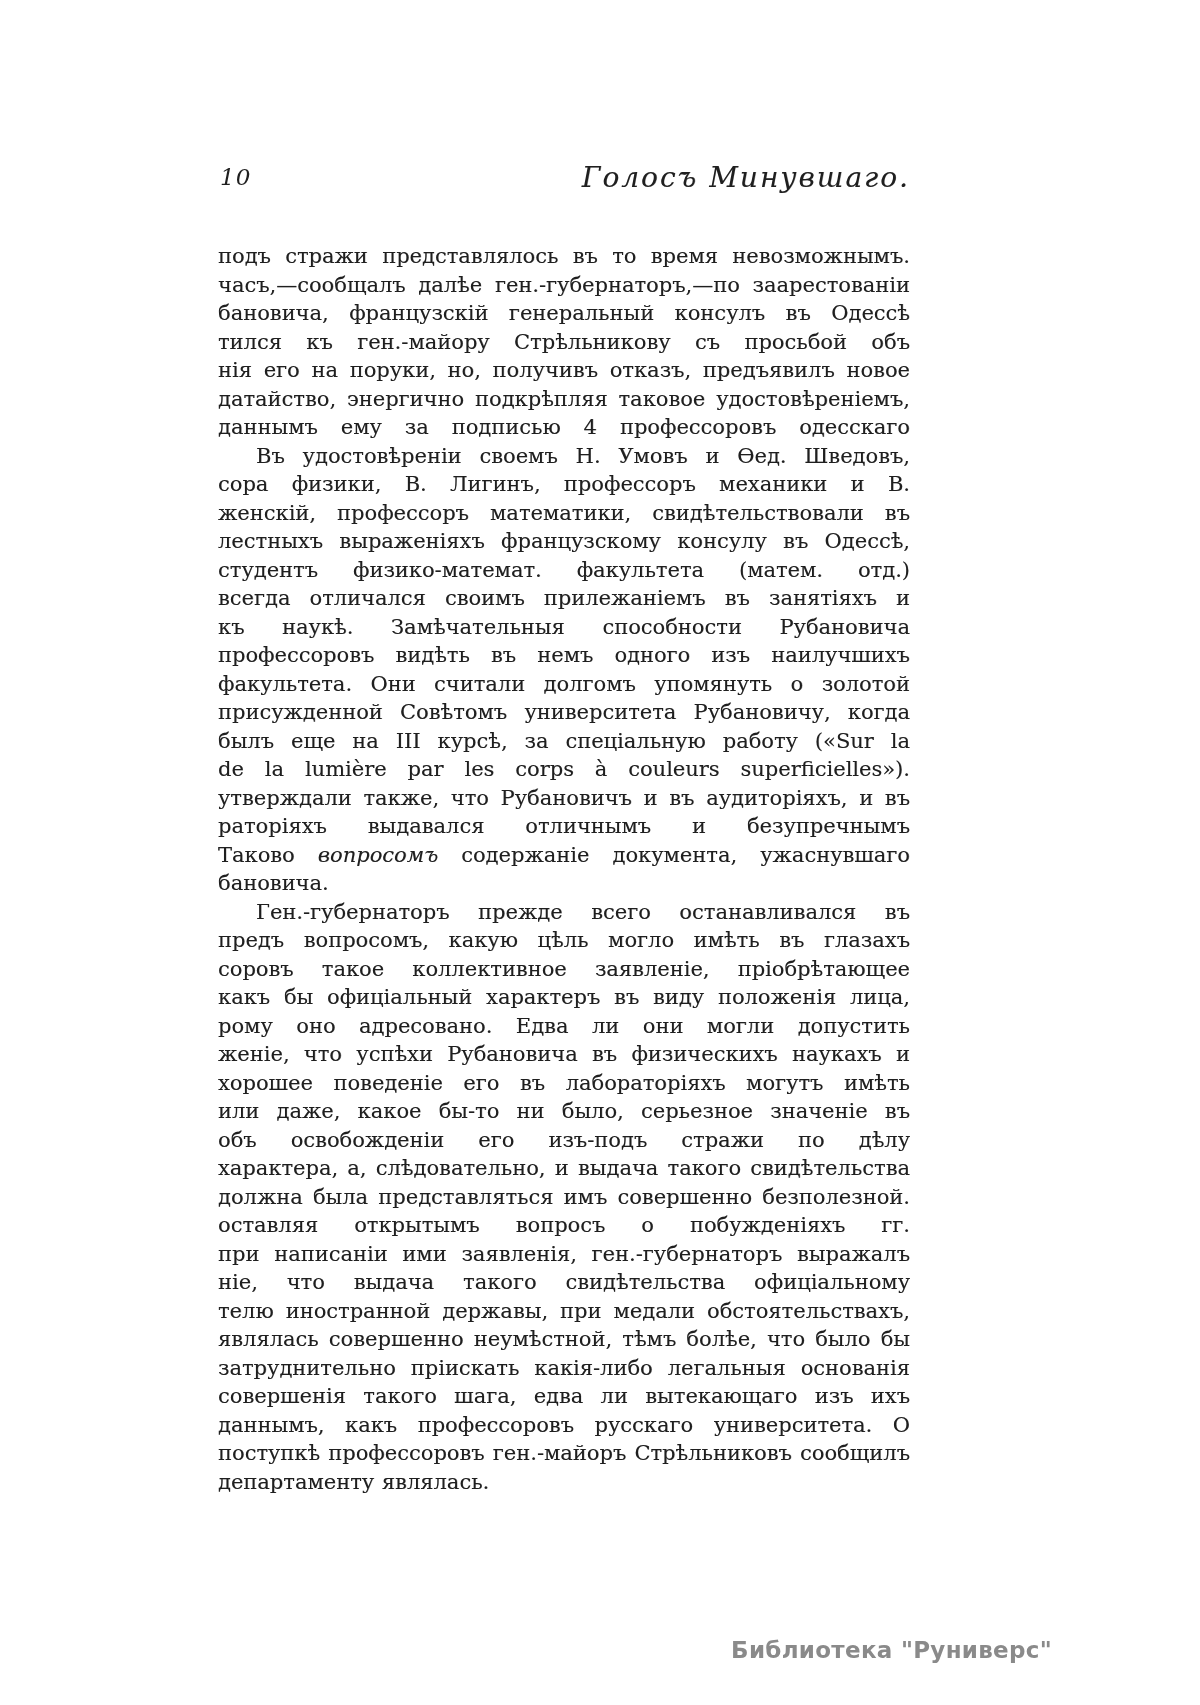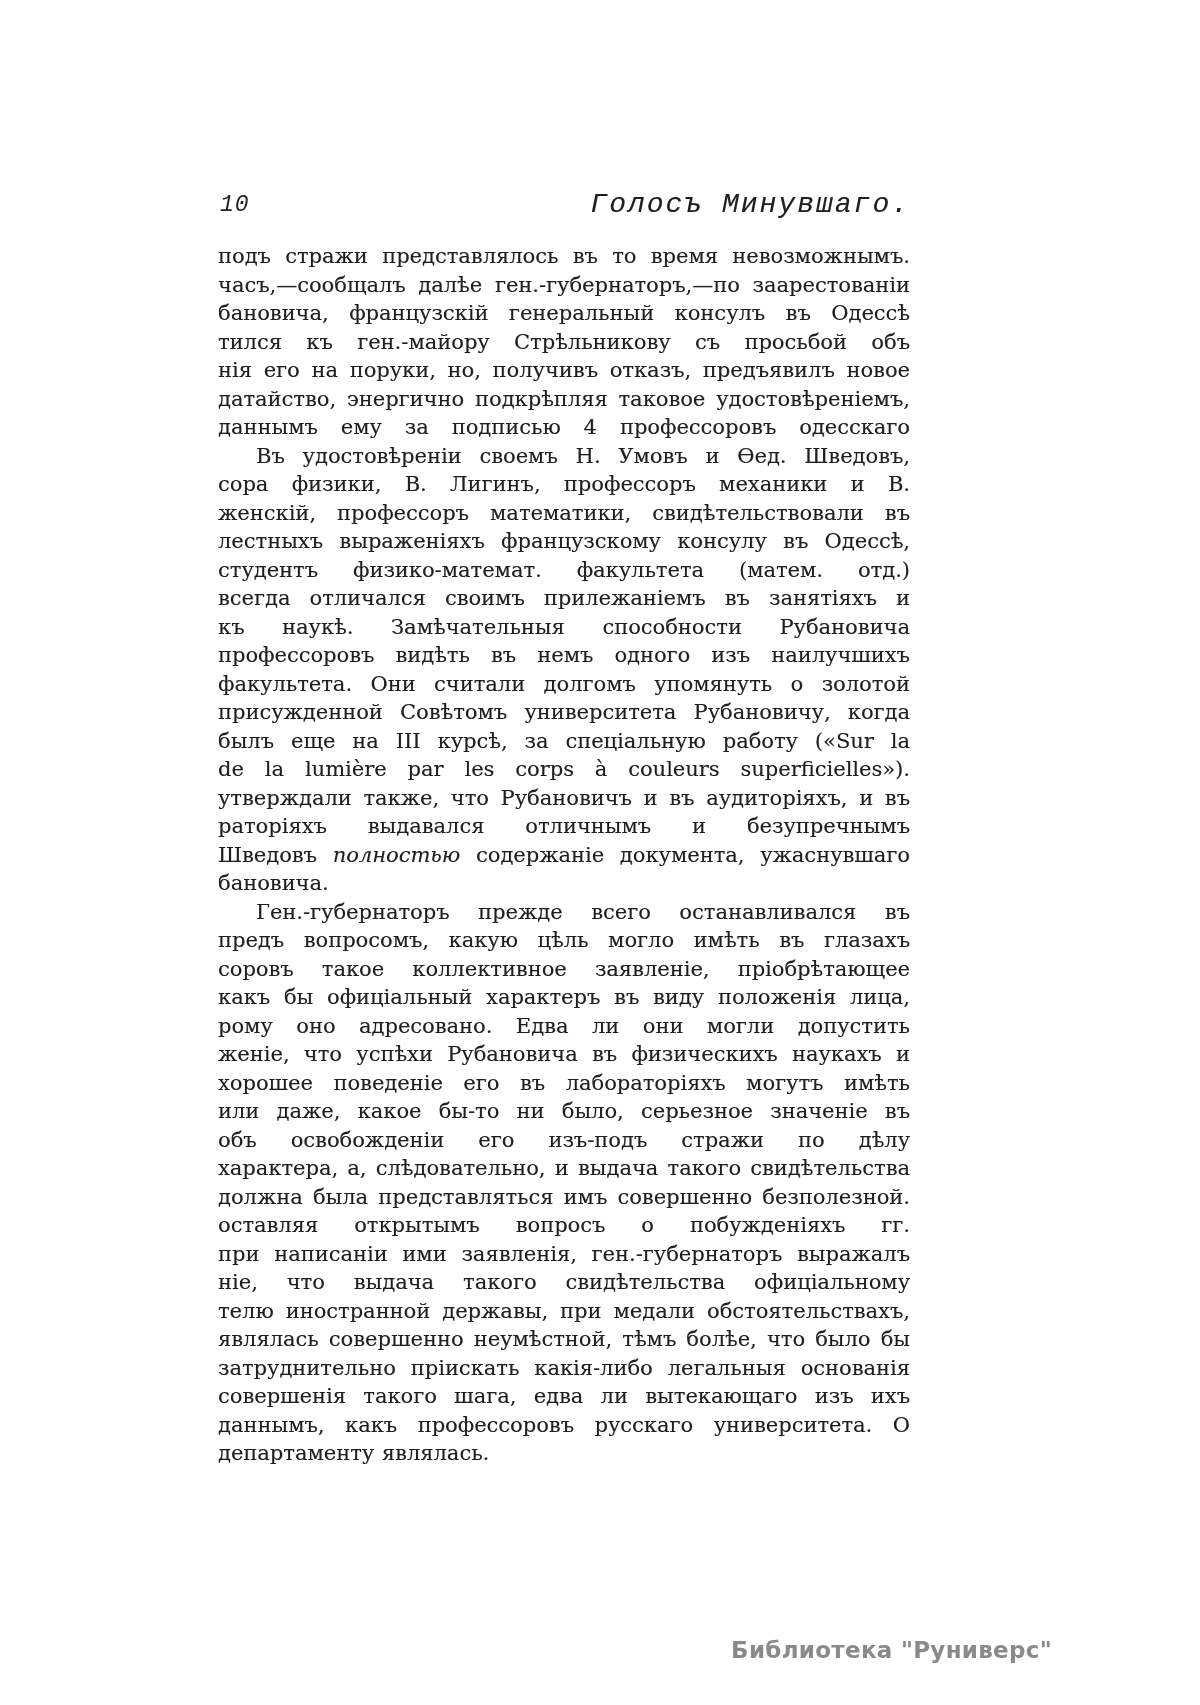--- a/index.html
+++ b/index.html
@@ -13,24 +13,23 @@
     width: 1200px;
     height: 1705px;
     background: #ffffff;
     font-family: "DejaVu Serif", serif;
     color: #1f1f1f;
     overflow: hidden;
   }
   .header-row {
     position: absolute;
     left: 218px;
-    top: 189px;
+    top: 161px;
     width: 692px;
     height: 34px;
-    font-family: Liberation Mono, monospace;
   }
   .page-num {
     position: absolute;
     left: 2px;
     top: 3px;
     font-size: 23px;
     font-style: italic;
     letter-spacing: 1px;
   }
   .running-title {
@@ -101,21 +100,21 @@
         <div class="line"><span>студентъ физико-математ. факультета (матем. отд.) Рубановичъ</span></div>
         <div class="line"><span>всегда отличался своимъ прилежаніемъ въ занятіяхъ и любовью</span></div>
         <div class="line"><span>къ наукѣ. Замѣчательныя способности Рубановича заставляли</span></div>
         <div class="line"><span>профессоровъ видѣть въ немъ одного изъ наилучшихъ студентовъ</span></div>
         <div class="line"><span>факультета. Они считали долгомъ упомянуть о золотой медали,</span></div>
         <div class="line"><span>присужденной Совѣтомъ университета Рубановичу, когда тотъ</span></div>
         <div class="line"><span>былъ еще на III курсѣ, за спеціальную работу («Sur la reflexion</span></div>
         <div class="line"><span>de la lumière par les corps à couleurs superficielles»). Профессора</span></div>
         <div class="line"><span>утверждали также, что Рубановичъ и въ аудиторіяхъ, и въ лабо-</span></div>
         <div class="line"><span>раторіяхъ выдавался отличнымъ и безупречнымъ поведеніемъ.</span></div>
-        <div class="line"><span>Шведовъ </span><i>полностью</i><span> содержаніе документа, ужаснувшаго админи-</span></div>
+        <div class="line"><span>Таково </span><i>вопросомъ</i><span> содержаніе документа, ужаснувшаго админи-</span></div>
         <div class="line last"><span>бановича.</span></div>
       </div>
       <div class="para">
         <div class="line indent"><span>Ген.-губернаторъ прежде всего останавливался въ недоумѣніи</span></div>
         <div class="line"><span>предъ вопросомъ, какую цѣль могло имѣть въ глазахъ профес-</span></div>
         <div class="line"><span>соровъ такое коллективное заявленіе, пріобрѣтающее притомъ</span></div>
         <div class="line"><span>какъ бы офиціальный характеръ въ виду положенія лица, кото-</span></div>
         <div class="line"><span>рому оно адресовано. Едва ли они могли допустить предполо-</span></div>
         <div class="line"><span>женіе, что успѣхи Рубановича въ физическихъ наукахъ и даже</span></div>
         <div class="line"><span>хорошее поведеніе его въ лабораторіяхъ могутъ имѣть рѣшающее</span></div>
@@ -124,19 +123,20 @@
         <div class="line"><span>характера, а, слѣдовательно, и выдача такого свидѣтельства</span></div>
         <div class="line"><span>должна была представляться имъ совершенно безполезной. Но,</span></div>
         <div class="line"><span>оставляя открытымъ вопросъ о побужденіяхъ гг. профессоровъ</span></div>
         <div class="line"><span>при написаніи ими заявленія, ген.-губернаторъ выражалъ мнѣ-</span></div>
         <div class="line"><span>ніе, что выдача такого свидѣтельства офиціальному представи-</span></div>
         <div class="line"><span>телю иностранной державы, при медали обстоятельствахъ,</span></div>
         <div class="line"><span>являлась совершенно неумѣстной, тѣмъ болѣе, что было бы весьма</span></div>
         <div class="line"><span>затруднительно пріискать какія-либо легальныя основанія для</span></div>
         <div class="line"><span>совершенія такого шага, едва ли вытекающаго изъ ихъ обязан-</span></div>
         <div class="line"><span>даннымъ, какъ профессоровъ русскаго университета. О такомъ</span></div>
+        <div class="line"><span>поступкѣ профессоровъ ген.-майоръ Стрѣльниковъ сообщилъ</span></div>
         <div class="line last"><span>департаменту являлась.</span></div>
       </div>
     </div>
 
   <div class="watermark">Библиотека "Руниверс"</div>
 
 </div>
 
 </body></html>

